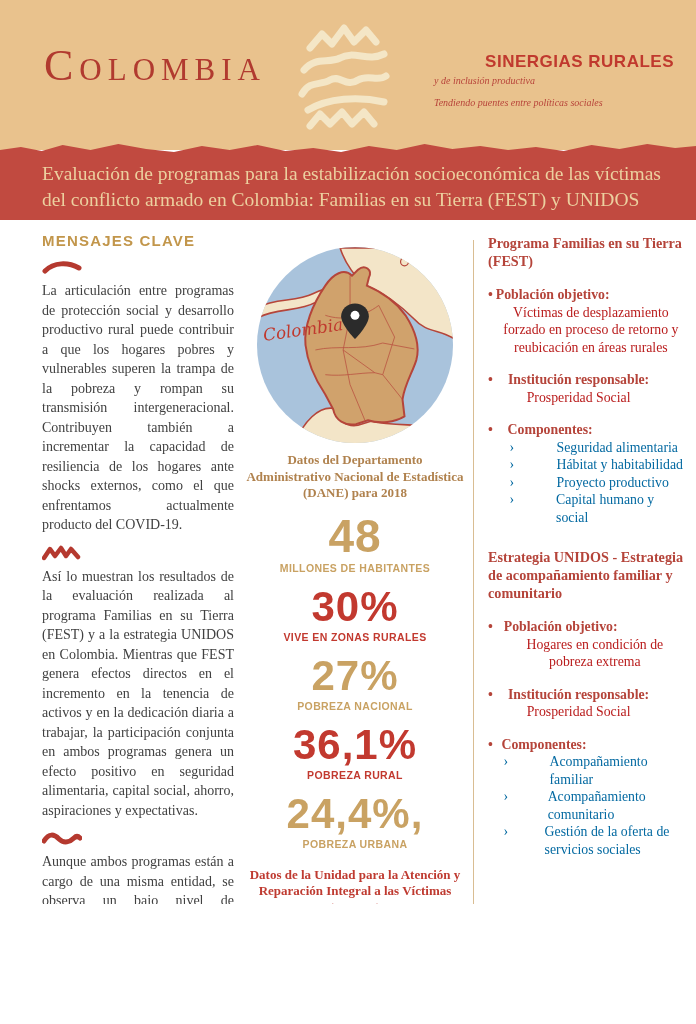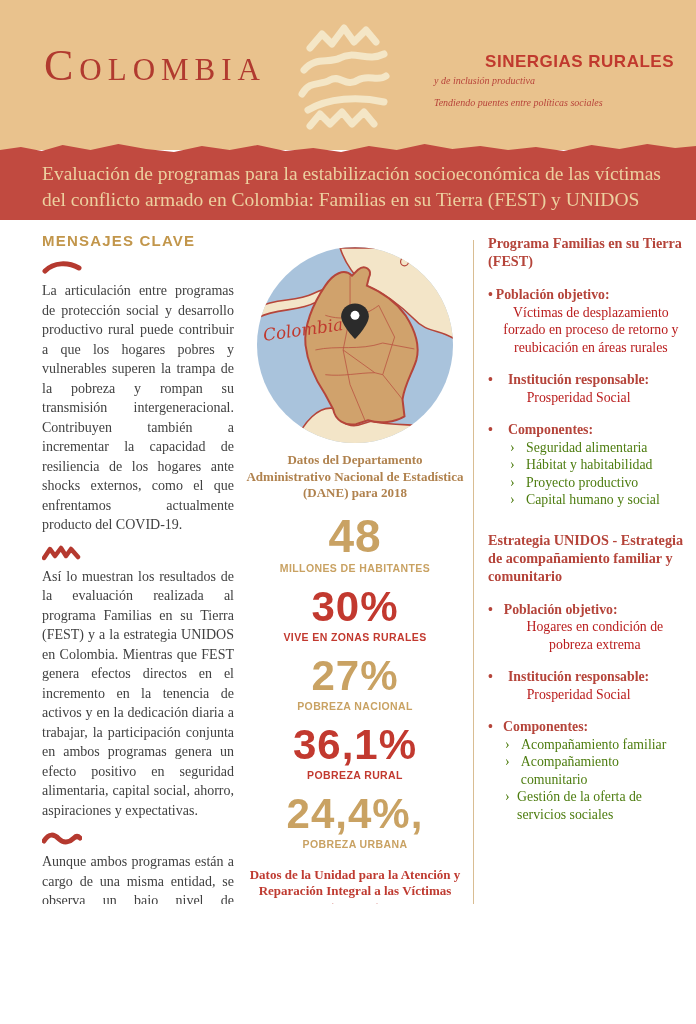--- a/index.html
+++ b/index.html
@@ -52,21 +52,21 @@
   .col-right{position:absolute;left:488px;top:234px;width:198px;
              font-size:13.8px;line-height:17.5px;}
   .prog-title{font-weight:bold;color:#b5443a;font-size:14.2px;line-height:18px;
               margin:0 0 16px 0;}
   .prog-title.second{margin-top:22px;}
   .bullet{display:flex;margin:0 0 15px 0;}
   .bullet .dot{width:20px;color:#b5443a;font-weight:bold;}
   .bullet .dot::before{content:"•";}
   .b-label{font-weight:bold;color:#b5443a;}
   .b-text{color:#b91c1c;text-align:center;}
-  .subitem{display:flex;color:#4d7c0f;margin-left:2px;}
+  .subitem{display:flex;color:#0369a1;margin-left:2px;gap:31px;}
   .subitem .chev{width:16px;}
   .subitem .chev::before{content:"›";}
 </style>
 </head>
 <body>
 
 <div class="page">
 
   <header class="masthead">
     <div class="country">Colombia</div>

